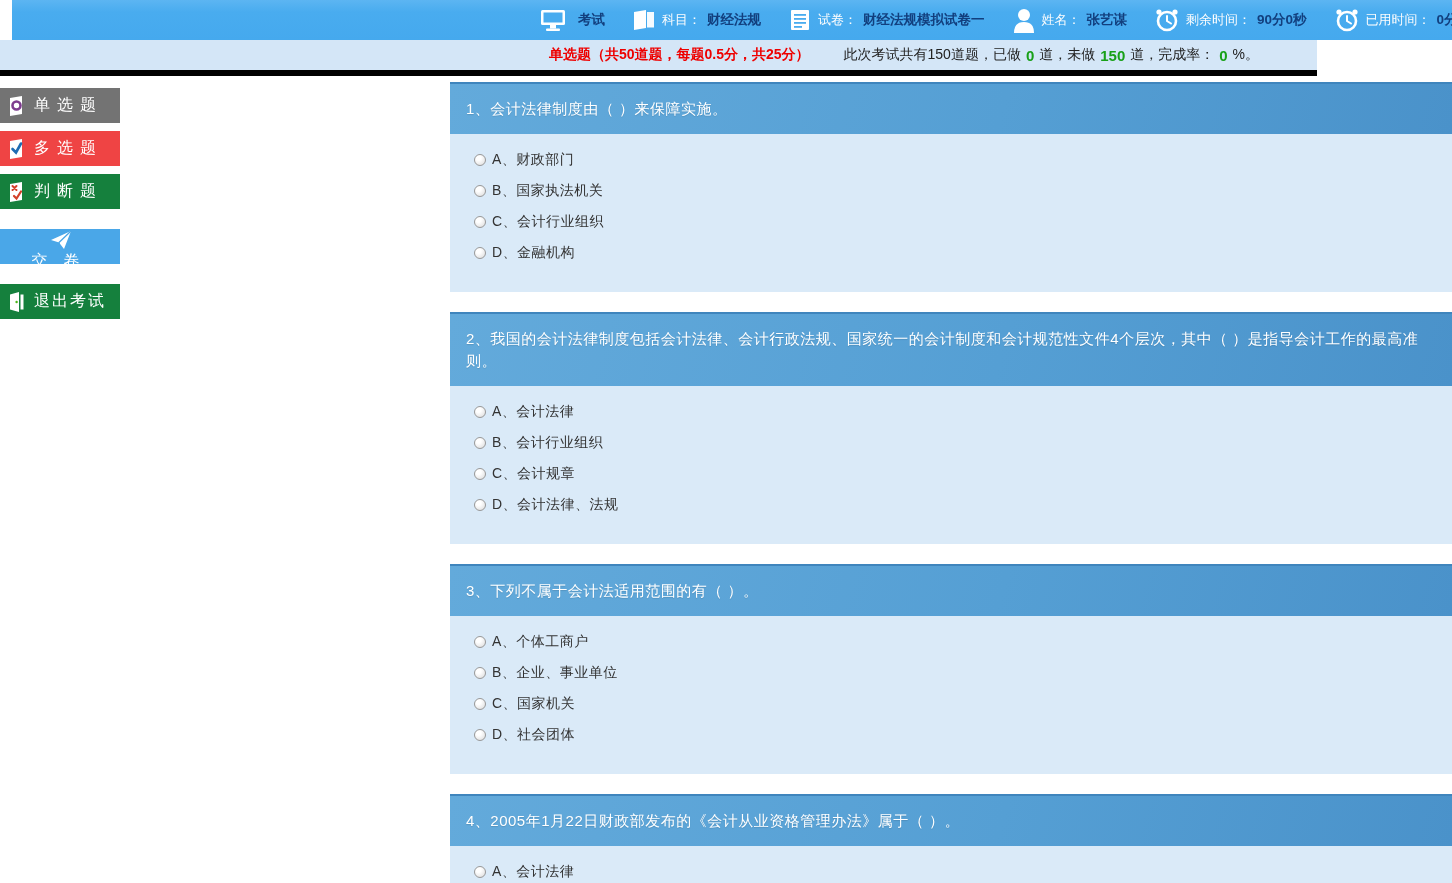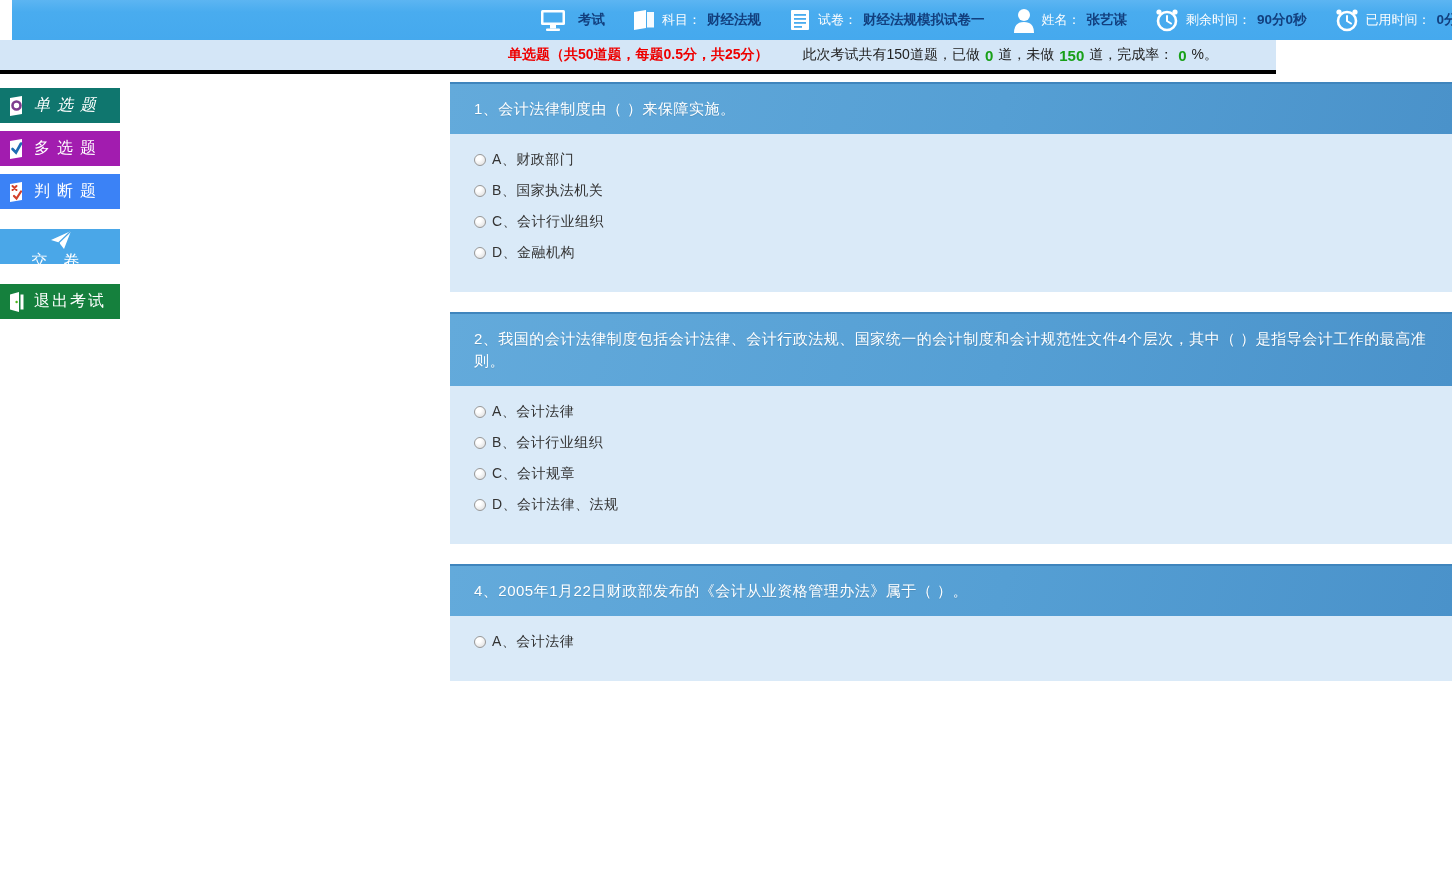--- a/index.html
+++ b/index.html
@@ -10,46 +10,46 @@
   .topbar{position:absolute;left:12px;top:0;width:1452px;height:40px;
     background:linear-gradient(#5cb5f2 0%,#49acef 30%,#45a9ee 100%);
     display:flex;align-items:center;box-sizing:border-box;padding-left:528px;gap:27px;white-space:nowrap;}
   .tb-item{display:flex;align-items:center;gap:6px;font-size:13px;color:#fff;}
   .tb-icon{display:flex;align-items:center;flex:none;}
   .tb-label{color:#fdfdfd;}
   .tb-value{color:#123f7e;font-weight:bold;font-size:13.5px;}
 
   
   .subheader{position:absolute;left:0;top:40px;width:1276px;height:30px;background:#d4e6f7;
-    border-bottom:4px solid #000000;display:flex;align-items:center;}
+    border-bottom:6px solid #000000;display:flex;align-items:center;padding-left:41px;}
   .sub-inner{margin-left:450px;width:1002px;display:flex;justify-content:center;align-items:center;gap:34px;white-space:nowrap;}
   .section-info{color:#ee0000;font-weight:bold;font-size:14px;}
   .progress{font-size:14px;color:#222;display:flex;align-items:center;}
   .g-num{color:#18a018;font-weight:bold;margin:0 5px;font-size:15px;}
 
   
   .sidebar{position:absolute;left:0;top:88px;width:120px;}
   .sb-btn{height:35px;display:flex;align-items:center;box-sizing:border-box;padding-left:7px;
     color:#fff;font-size:16px;cursor:pointer;margin-bottom:8px;}
   .sb-icon{width:22px;height:22px;margin-right:5px;flex:none;display:flex;align-items:center;}
-  .sb-purple{background:#0f766e;font-style:italic;}
-  .sb-blue{background:#a21caf;}
-  .sb-red{background:#3b82f6;}
+  .sb-purple{background:#737373;}
+  .sb-blue{background:#ef4444;}
+  .sb-red{background:#15803d;}
   .sb-lblue{background:#4aa7e8;margin-top:20px;flex-direction:column;}
   .sb-green{background:#15803d;margin-top:20px;}
   .ls-wide{letter-spacing:7px;}
   .ls-xwide{letter-spacing:16px;}
   .ls-normal{letter-spacing:2px;}
 
   
   .main{position:absolute;left:450px;top:82px;width:1002px;}
   .qblock{margin-bottom:20px;}
   .qheader{background:linear-gradient(105deg,#63aadb 0%,#559fd4 55%,#4a92ca 100%);
     border-top:2px solid #3f85bd;color:#fff;font-size:15px;line-height:22px;
-    padding:14px 24px;box-sizing:border-box;letter-spacing:0.5px;
+    padding:14px 16px;box-sizing:border-box;letter-spacing:0.5px;
     text-shadow:0 1px 1px rgba(0,0,0,0.12);}
   .qbody{background:#daeaf8;padding:10px 24px 24px 24px;}
   .opt{display:flex;align-items:center;height:31px;font-size:14px;color:#333;cursor:pointer;}
   .radio{width:12px;height:12px;border-radius:50%;border:1px solid #989898;box-sizing:border-box;
     background:radial-gradient(circle at 35% 30%,#ffffff 25%,#dcdcdc 95%);margin-right:6px;flex:none;}
   .opt-label{letter-spacing:0.5px;}
 </style>
 </head>
 <body>
 
@@ -231,20 +231,41 @@
           <span class="radio"></span>
           <span class="opt-label">C、会计规章</span>
         </div>
         <div class="opt">
           <span class="radio"></span>
           <span class="opt-label">D、会计法律、法规</span>
         </div>
       </div>
     </div>
 
+    <div class="qblock">
+      <div class="qheader">3、下列不属于会计法适用范围的有（ ）。</div>
+      <div class="qbody">
+        <div class="opt">
+          <span class="radio"></span>
+          <span class="opt-label">A、个体工商户</span>
+        </div>
+        <div class="opt">
+          <span class="radio"></span>
+          <span class="opt-label">B、企业、事业单位</span>
+        </div>
+        <div class="opt">
+          <span class="radio"></span>
+          <span class="opt-label">C、国家机关</span>
+        </div>
+        <div class="opt">
+          <span class="radio"></span>
+          <span class="opt-label">D、社会团体</span>
+        </div>
+      </div>
+    </div>
 
     <div class="qblock">
       <div class="qheader">4、2005年1月22日财政部发布的《会计从业资格管理办法》属于（ ）。</div>
       <div class="qbody">
         <div class="opt">
           <span class="radio"></span>
           <span class="opt-label">A、会计法律</span>
         </div>
 
       </div>

